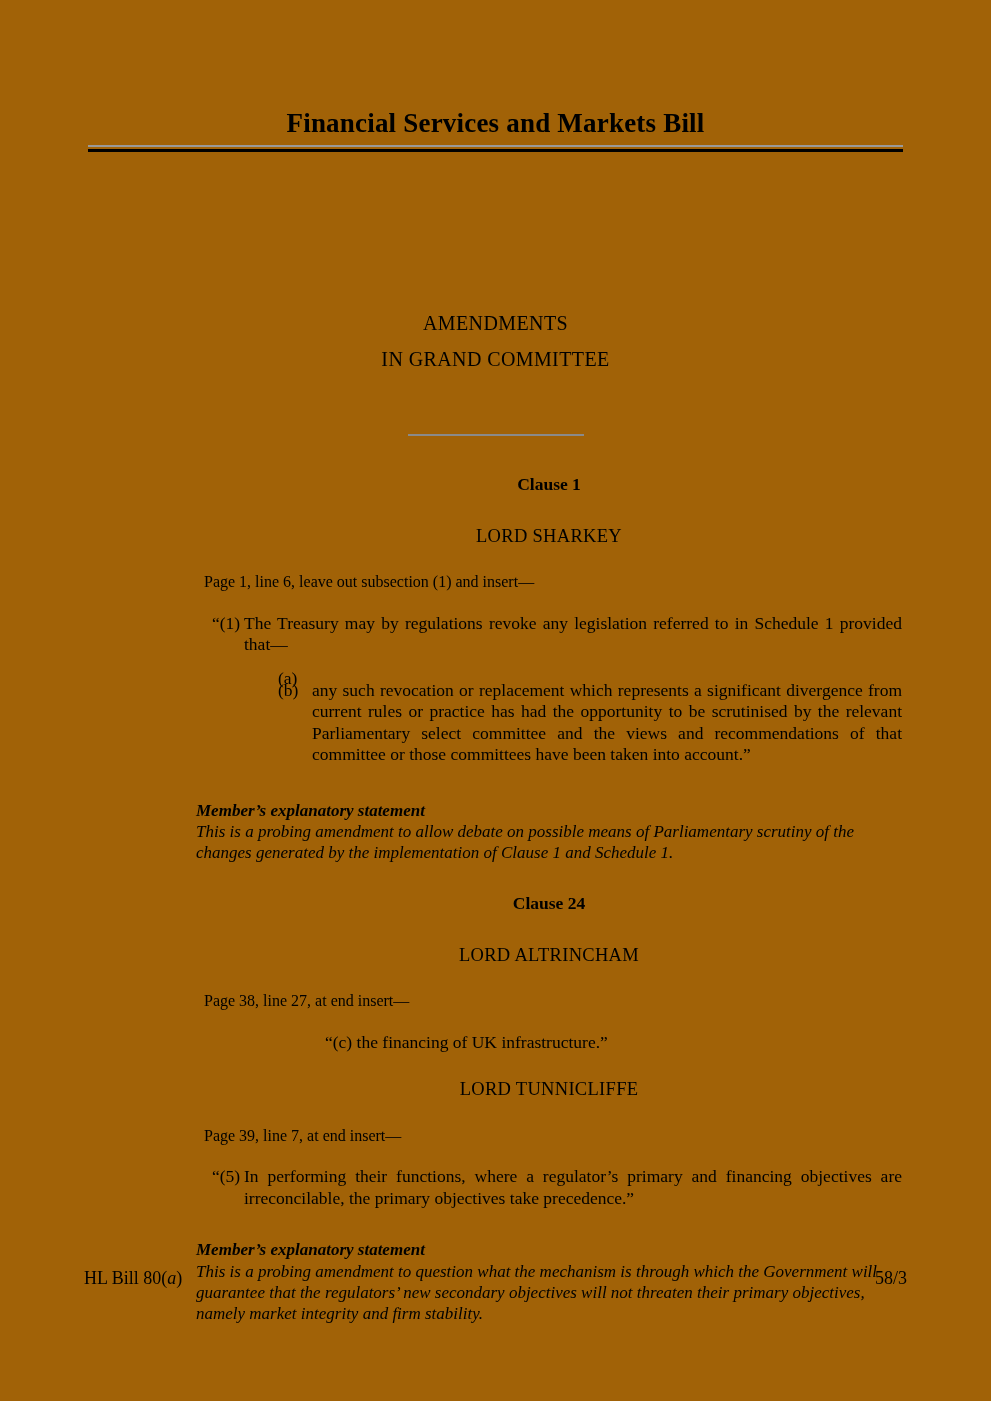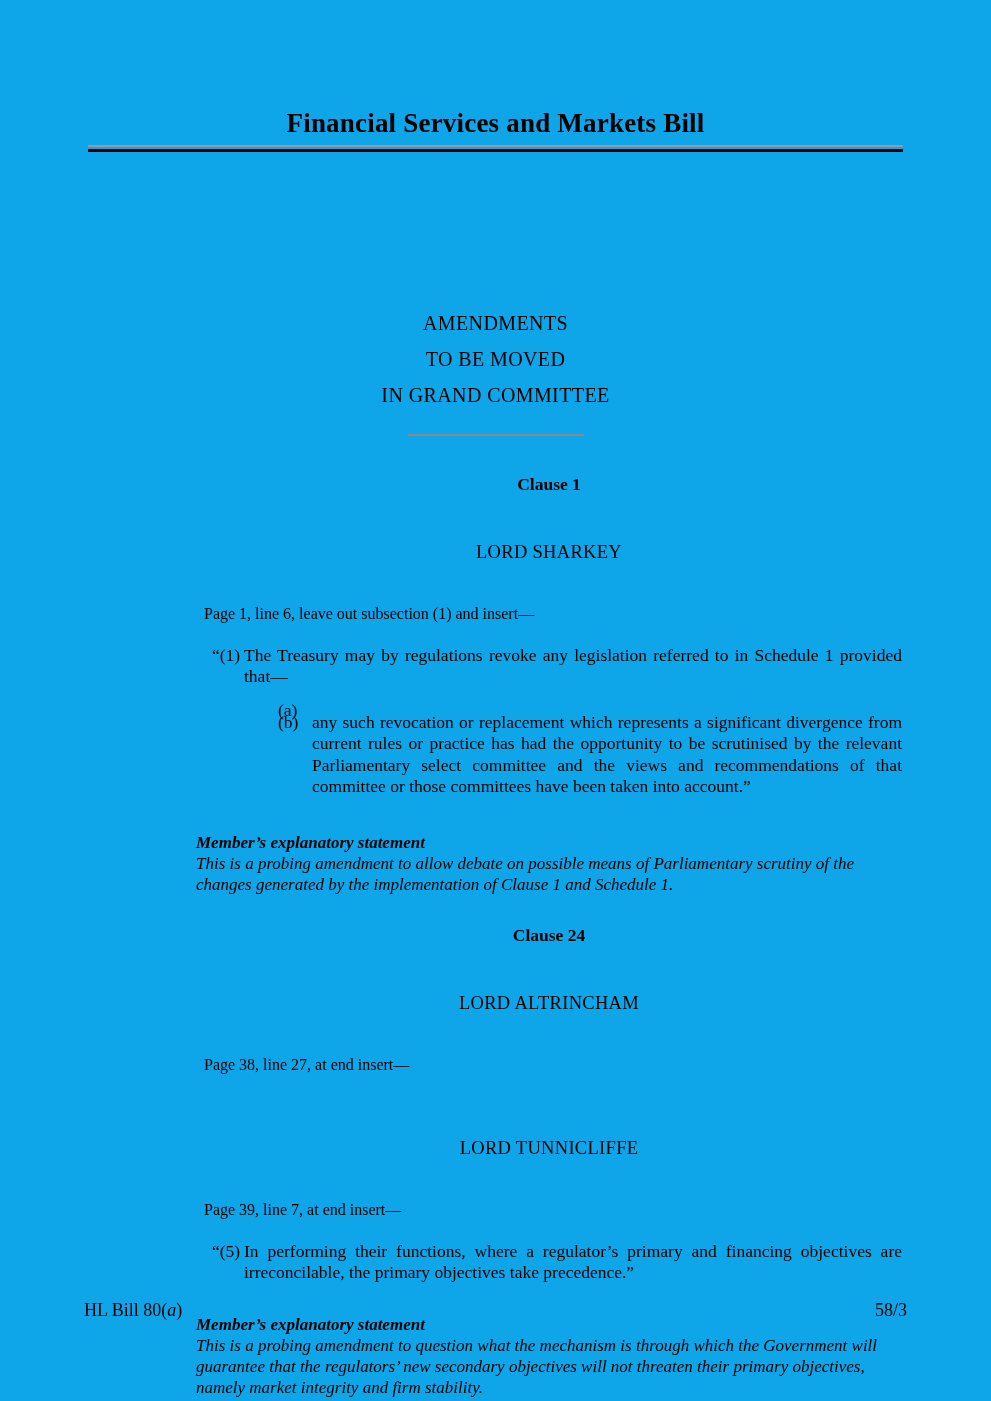--- a/index.html
+++ b/index.html
@@ -4,21 +4,21 @@
 <style>
   html, body {
     margin: 0;
     padding: 0;
     background: #ffffff;
   }
   .page {
     position: relative;
     width: 991px;
     height: 1401px;
-    background: #0ea5e9;
+    background: #a16207;
     font-family: "Liberation Serif", "DejaVu Serif", serif;
     color: #000000;
     overflow: hidden;
     box-sizing: border-box;
   }
 
   
   .doc-title {
     position: absolute;
     top: 108px;
@@ -89,21 +89,21 @@
     text-align: center;
     font-weight: bold;
     font-size: 17.5px;
     margin: 0;
     padding: 0;
   }
   .member-name {
     text-align: center;
     font-size: 18.5px;
     letter-spacing: 0.3px;
-    margin: 16px;
+    margin: 0;
   }
   .amend-line {
     text-align: left;
     font-size: 16px;
     margin: 8px;
   }
 
   
   .sub {
     position: relative;
@@ -161,21 +161,21 @@
 
   .sp-12 { height: 12px; }
   .sp-16 { height: 16px; }
   .sp-26 { height: 26px; }
   .sp-30 { height: 30px; }
   .sp-34 { height: 34px; }
 
   
   .footer {
     position: absolute;
-    bottom: 80px;
+    bottom: 112px;
     left: 84px;
     width: 823px;
     display: flex;
     justify-content: space-between;
     align-items: center;
     font-size: 18px;
   }
   .footer .ital { font-style: italic; }
 </style>
 </head>
@@ -185,21 +185,20 @@
 
   <div class="doc-title">Financial Services and Markets Bill</div>
 
   <div class="rule-double">
     <div class="thin"></div>
     <div class="thick"></div>
   </div>
 
   <div class="heading-stack">
     <div class="hline">AMENDMENTS</div>
-    <div class="hline">TO BE MOVED</div>
     <div class="hline">IN GRAND COMMITTEE</div>
   </div>
 
   <div class="rule-short"></div>
 
   <div class="content">
 
     <div class="clause-head">Clause 1</div>
     <div class="sp-30"></div>
     <div class="member-name">LORD SHARKEY</div>
@@ -229,20 +228,21 @@
     <div class="expl-body">This is a probing amendment to allow debate on possible means of Parliamentary scrutiny of the changes generated by the implementation of Clause 1 and Schedule 1.</div>
 
     <div class="sp-30"></div>
 
     <div class="clause-head">Clause 24</div>
     <div class="sp-30"></div>
     <div class="member-name">LORD ALTRINCHAM</div>
     <div class="sp-16"></div>
     <div class="amend-line">Page 38, line 27, at end insert—</div>
     <div class="sp-12"></div>
+    <div class="insert-line">“(c)   the financing of UK infrastructure.”</div>
 
     <div class="sp-26"></div>
 
     <div class="member-name">LORD TUNNICLIFFE</div>
     <div class="sp-16"></div>
     <div class="amend-line">Page 39, line 7, at end insert—</div>
     <div class="sp-12"></div>
 
     <div class="sub">
       <span class="marker">“(5)</span>

